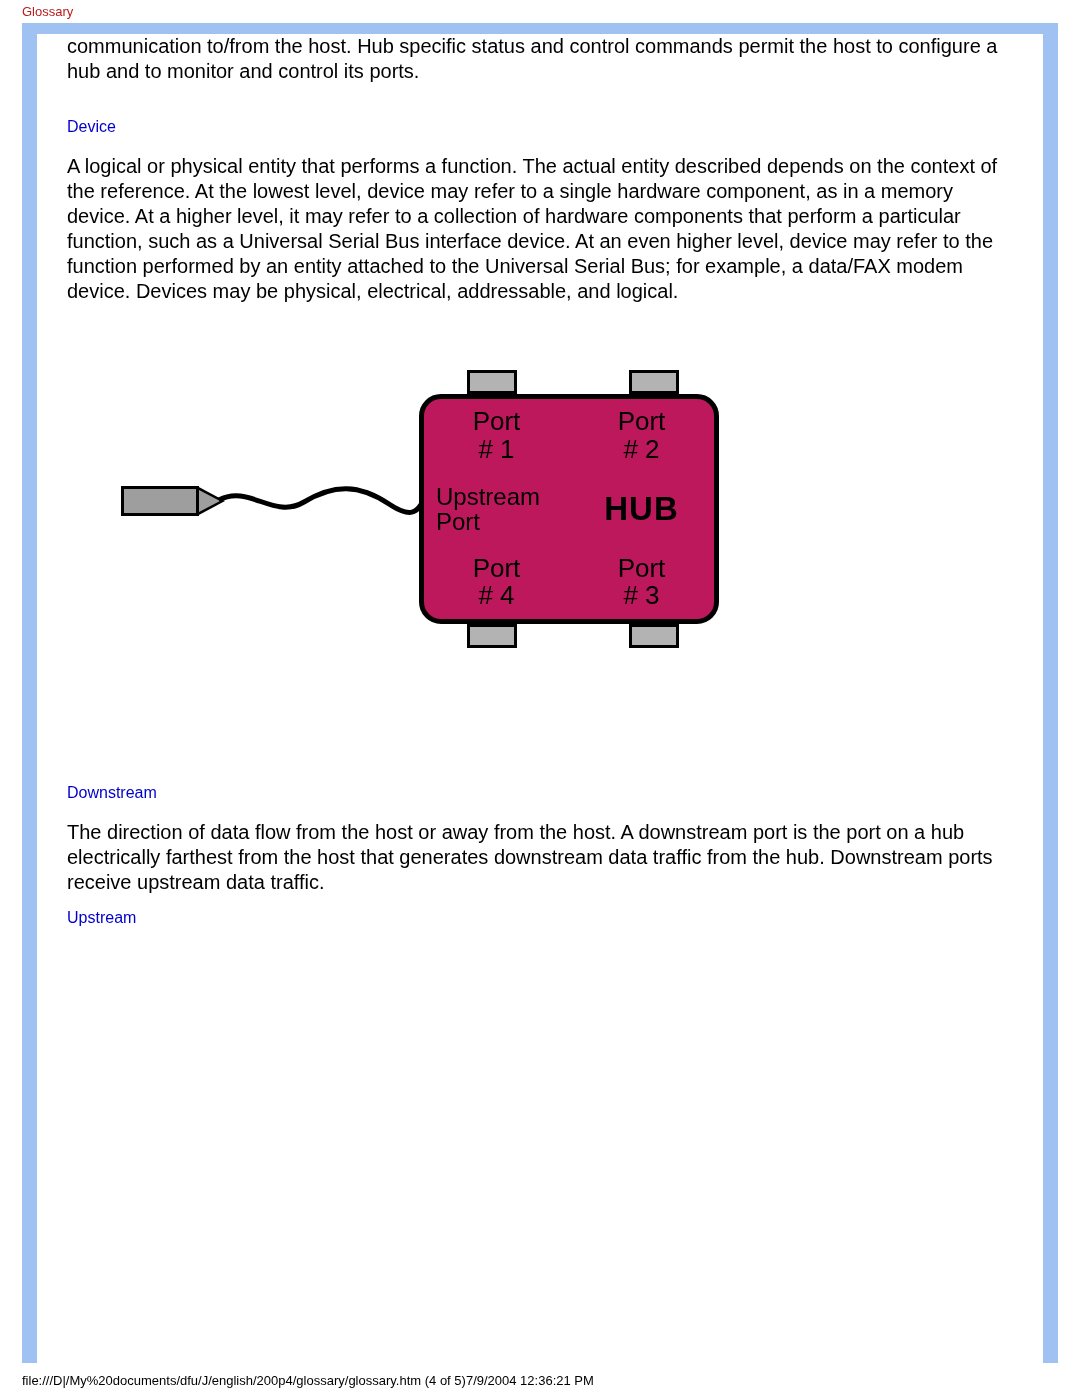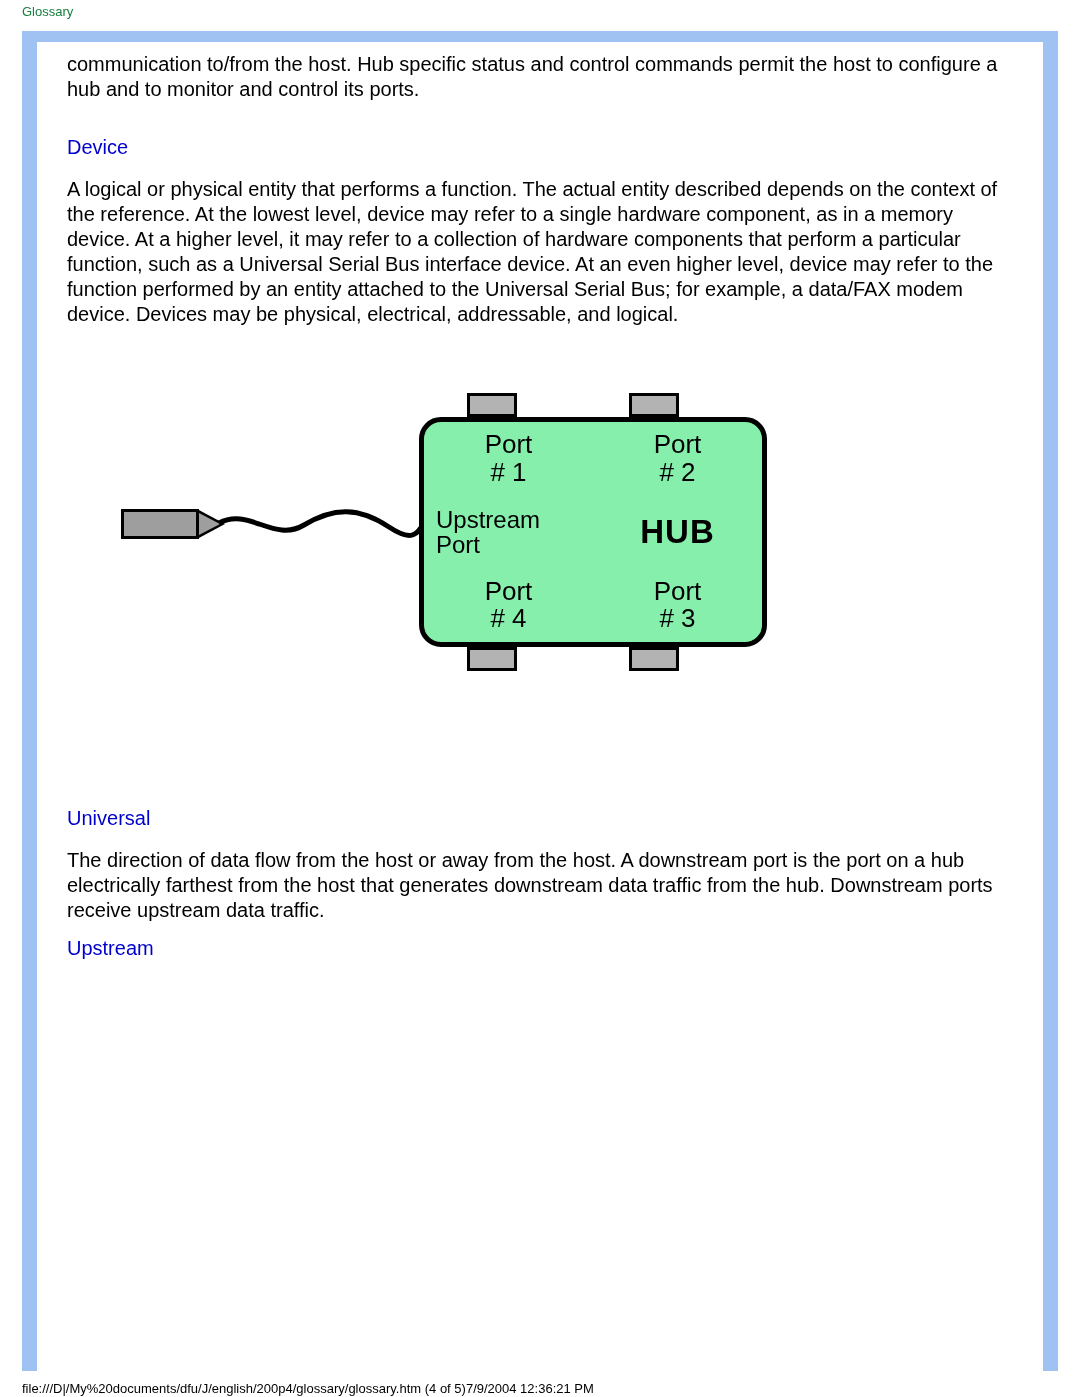--- a/index.html
+++ b/index.html
@@ -6,58 +6,58 @@
     margin: 0;
     padding: 0;
     background: #ffffff;
     font-family: Arial, Helvetica, sans-serif;
     font-size: 20px;
     color: #000;
     width: 1080px;
   }
   .top-label {
     font-size: 13px;
-    padding: 4px 0 12px 22px;
-    color: #15803d;
+    padding: 4px 0 4px 22px;
+    color: #b91c1c;
   }
   .frame {
     margin: 0 22px;
     border-left: 15px solid #9fc2f3;
     border-right: 15px solid #9fc2f3;
     border-top: 11px solid #9fc2f3;
     padding: 0 30px;
     box-sizing: border-box;
     min-height: 1340px;
   }
   p {
     line-height: 1.25;
-    margin: 10px 0 14px 0;
+    margin: 0 0 14px 0;
   }
   .spacer-sm { height: 20px; }
   .glossary-term {
     color: #0000cc;
-    font-size: 20px;
+    font-size: 16px;
     margin: 0 0 18px 0;
   }
   
   .diagram-wrap {
     width: 640px;
     margin: 60px 0 130px 22px;
     position: relative;
     height: 290px;
   }
   .hub-box {
     position: absolute;
     top: 30px;
     left: 330px;
-    width: 348px;
+    width: 300px;
     height: 230px;
     border: 5px solid #000;
     border-radius: 22px;
-    background: #86efac;
+    background: #be185d;
     box-sizing: border-box;
     font-family: "Gill Sans", "Gill Sans MT", "Segoe UI", Arial, sans-serif;
   }
   .hub-grid {
     display: grid;
     grid-template-columns: 1fr 1fr;
     grid-template-rows: 1fr 1fr 1fr;
     height: 100%;
     text-align: center;
   }
@@ -170,20 +170,20 @@
 Port</div>
         <div class="hub-cell hub-title">HUB</div>
         <div class="hub-cell" style="white-space:pre-line">Port
 # 4</div>
         <div class="hub-cell" style="white-space:pre-line">Port
 # 3</div>
       </div>
     </div>
   </div>
 
-  <div class="glossary-term">Universal</div>
+  <div class="glossary-term">Downstream</div>
   <p>The direction of data flow from the host or away from the host. A downstream port is the port on a hub electrically farthest from the host that generates downstream data traffic from the hub. Downstream ports receive upstream data traffic.</p>
 
   <div class="glossary-term">Upstream</div>
 
 </div>
 
 <div class="footer">file:///D|/My%20documents/dfu/J/english/200p4/glossary/glossary.htm (4 of 5)7/9/2004 12:36:21 PM</div>
 
 </body></html>

